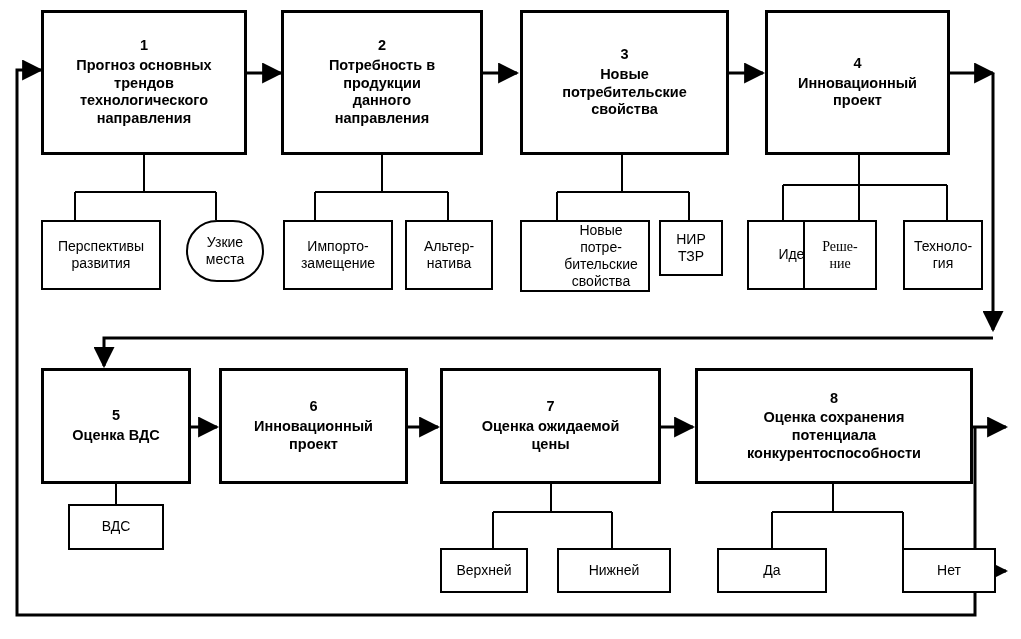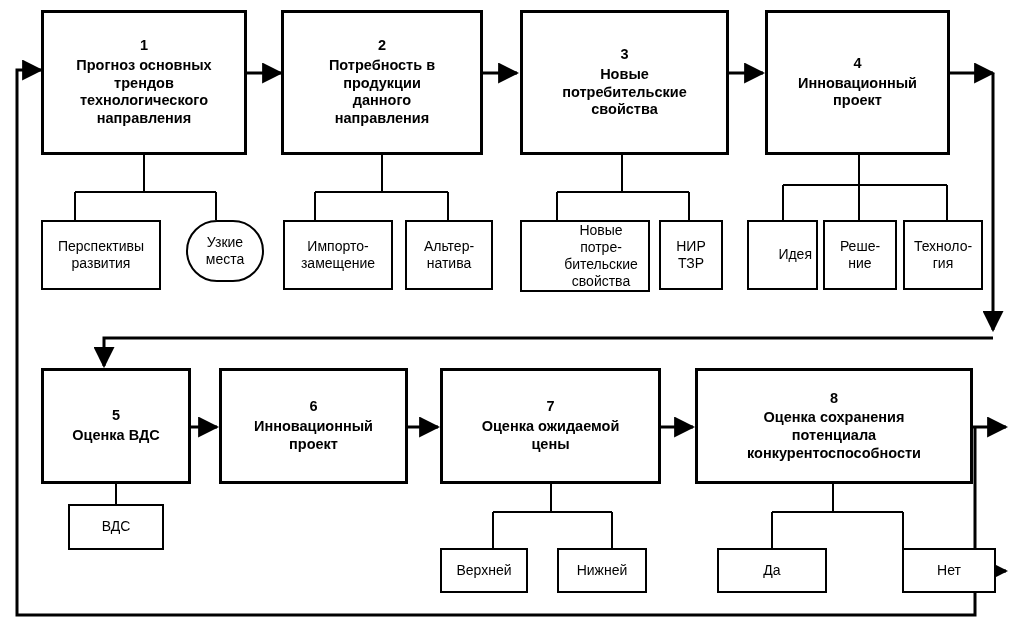--- a/index.html
+++ b/index.html
@@ -201,48 +201,48 @@
     <div class="label">Альтер-
 натива</div>
   </div>
 
   <div class="node sub" style="left:520px; top:220px; width:130px; height:72px;padding-left:32px;">
     <div class="label">Новые потре-
 бительские
 свойства</div>
   </div>
 
-  <div class="node sub" style="left:659px; top:220px; width:64px; height:70px;">
+  <div class="node sub" style="left:659px; top:220px; width:64px; height:56px;">
     <div class="label">НИР
 ТЗР</div>
   </div>
 
   <div class="node sub" style="left:747px; top:220px; width:71px; height:70px;align-items:flex-end;">
     <div class="label">Идея</div>
   </div>
 
-  <div class="node sub" style="left:823px; top:220px; width:74px; height:70px;">
+  <div class="node sub" style="left:803px; top:220px; width:74px; height:70px;font-family:Liberation Serif, serif;">
     <div class="label">Реше-
 ние</div>
   </div>
 
   <div class="node sub" style="left:903px; top:220px; width:80px; height:70px;">
     <div class="label">Техноло-
 гия</div>
   </div>
 
   <div class="node sub" style="left:68px; top:504px; width:96px; height:46px;">
     <div class="label">ВДС</div>
   </div>
 
   <div class="node sub" style="left:440px; top:548px; width:88px; height:45px;">
     <div class="label">Верхней</div>
   </div>
 
-  <div class="node sub" style="left:557px; top:548px; width:90px; height:45px;">
+  <div class="node sub" style="left:557px; top:548px; width:114px; height:45px;">
     <div class="label">Нижней</div>
   </div>
 
   <div class="node sub" style="left:717px; top:548px; width:110px; height:45px;">
     <div class="label">Да</div>
   </div>
 
   <div class="node sub" style="left:902px; top:548px; width:94px; height:45px;">
     <div class="label">Нет</div>
   </div>

